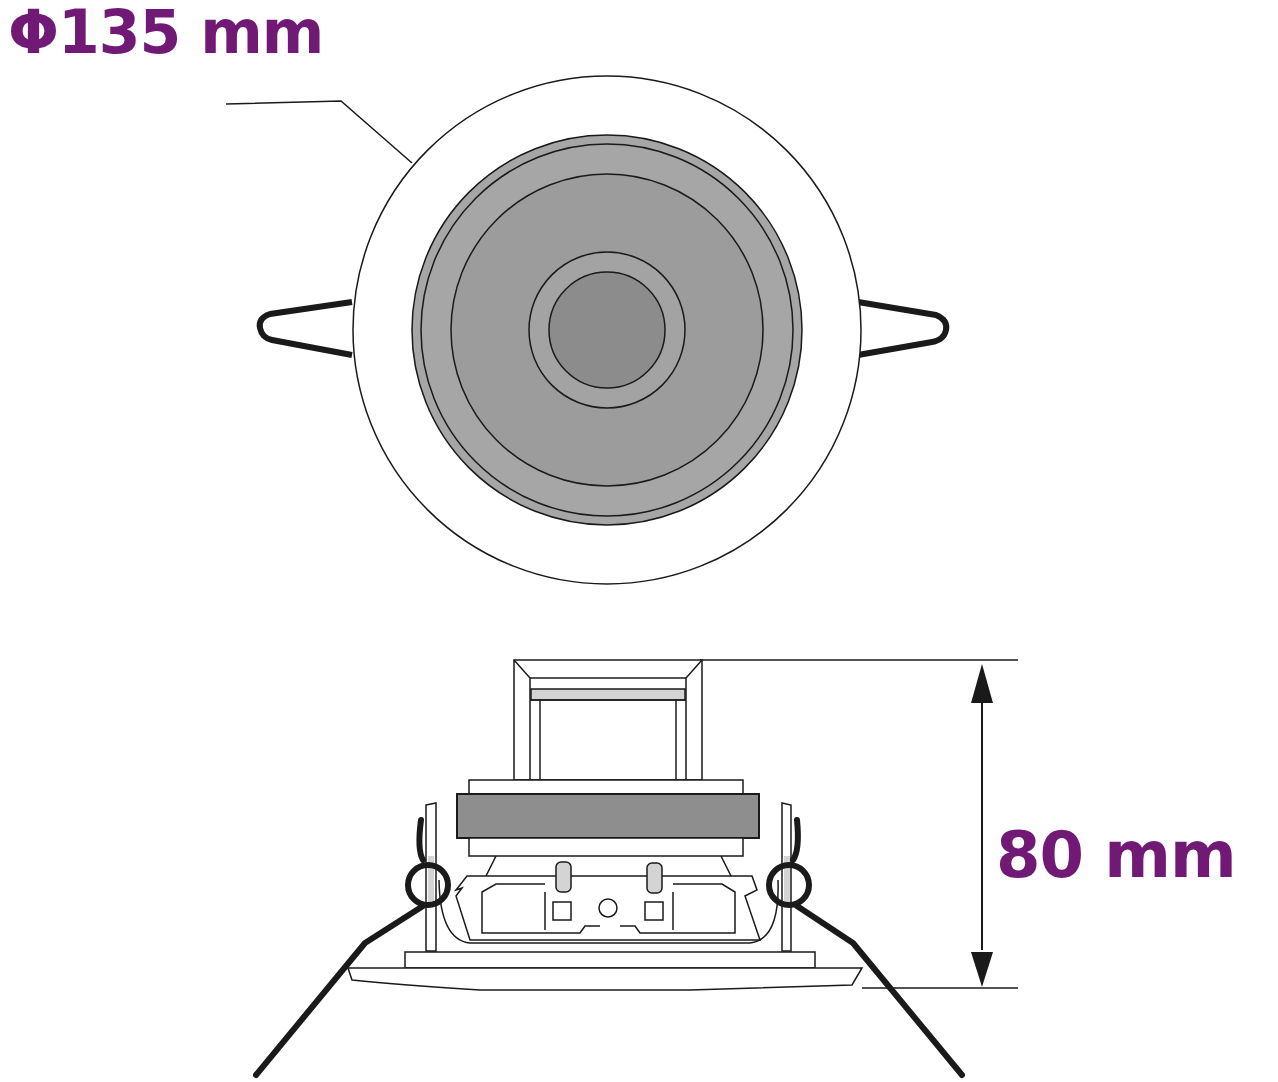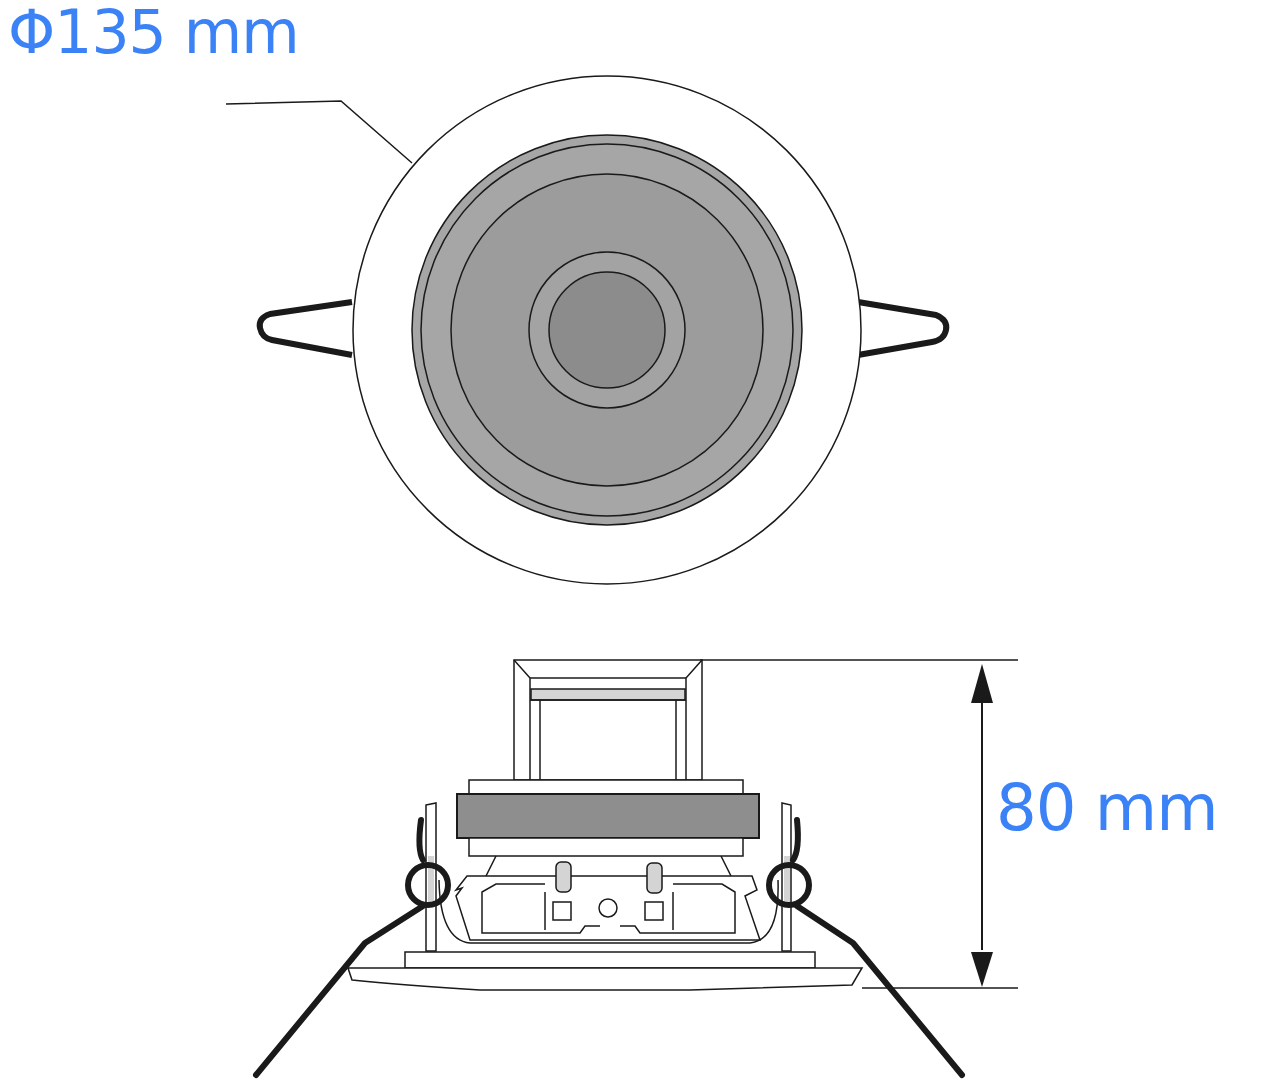--- a/index.html
+++ b/index.html
@@ -1,28 +1,28 @@
 <!DOCTYPE html>
 <html><head>
 <meta charset="utf-8">
 <style>
   html, body { margin: 0; padding: 0; background: #ffffff; }
   #canvas { position: relative; width: 1278px; height: 1082px; background: #ffffff; overflow: hidden; }
   svg { position: absolute; left: 0; top: 0; }
   .label {
     position: absolute;
     font-family: "DejaVu Sans", "Liberation Sans", sans-serif;
-    color: #3b82f6;
-    font-weight: normal;
+    color: #701a75;
+    font-weight: bold;
     line-height: 1;
     white-space: nowrap;
     text-align: right;
   }
   #dia-label { left: 8px; top: 2px; font-size: 60px; letter-spacing: -1px; }
-  #h-label { left: 996px; top: 776px; font-size: 64px; letter-spacing: -1px; }
+  #h-label { left: 996px; top: 823px; font-size: 64px; letter-spacing: -1px; }
 </style>
 </head>
 <body>
 
 <div id="canvas">
 
   <svg width="1278" height="1082" viewBox="0 0 1278 1082">
 
     <g stroke="#1a1a1a" fill="none">
 

